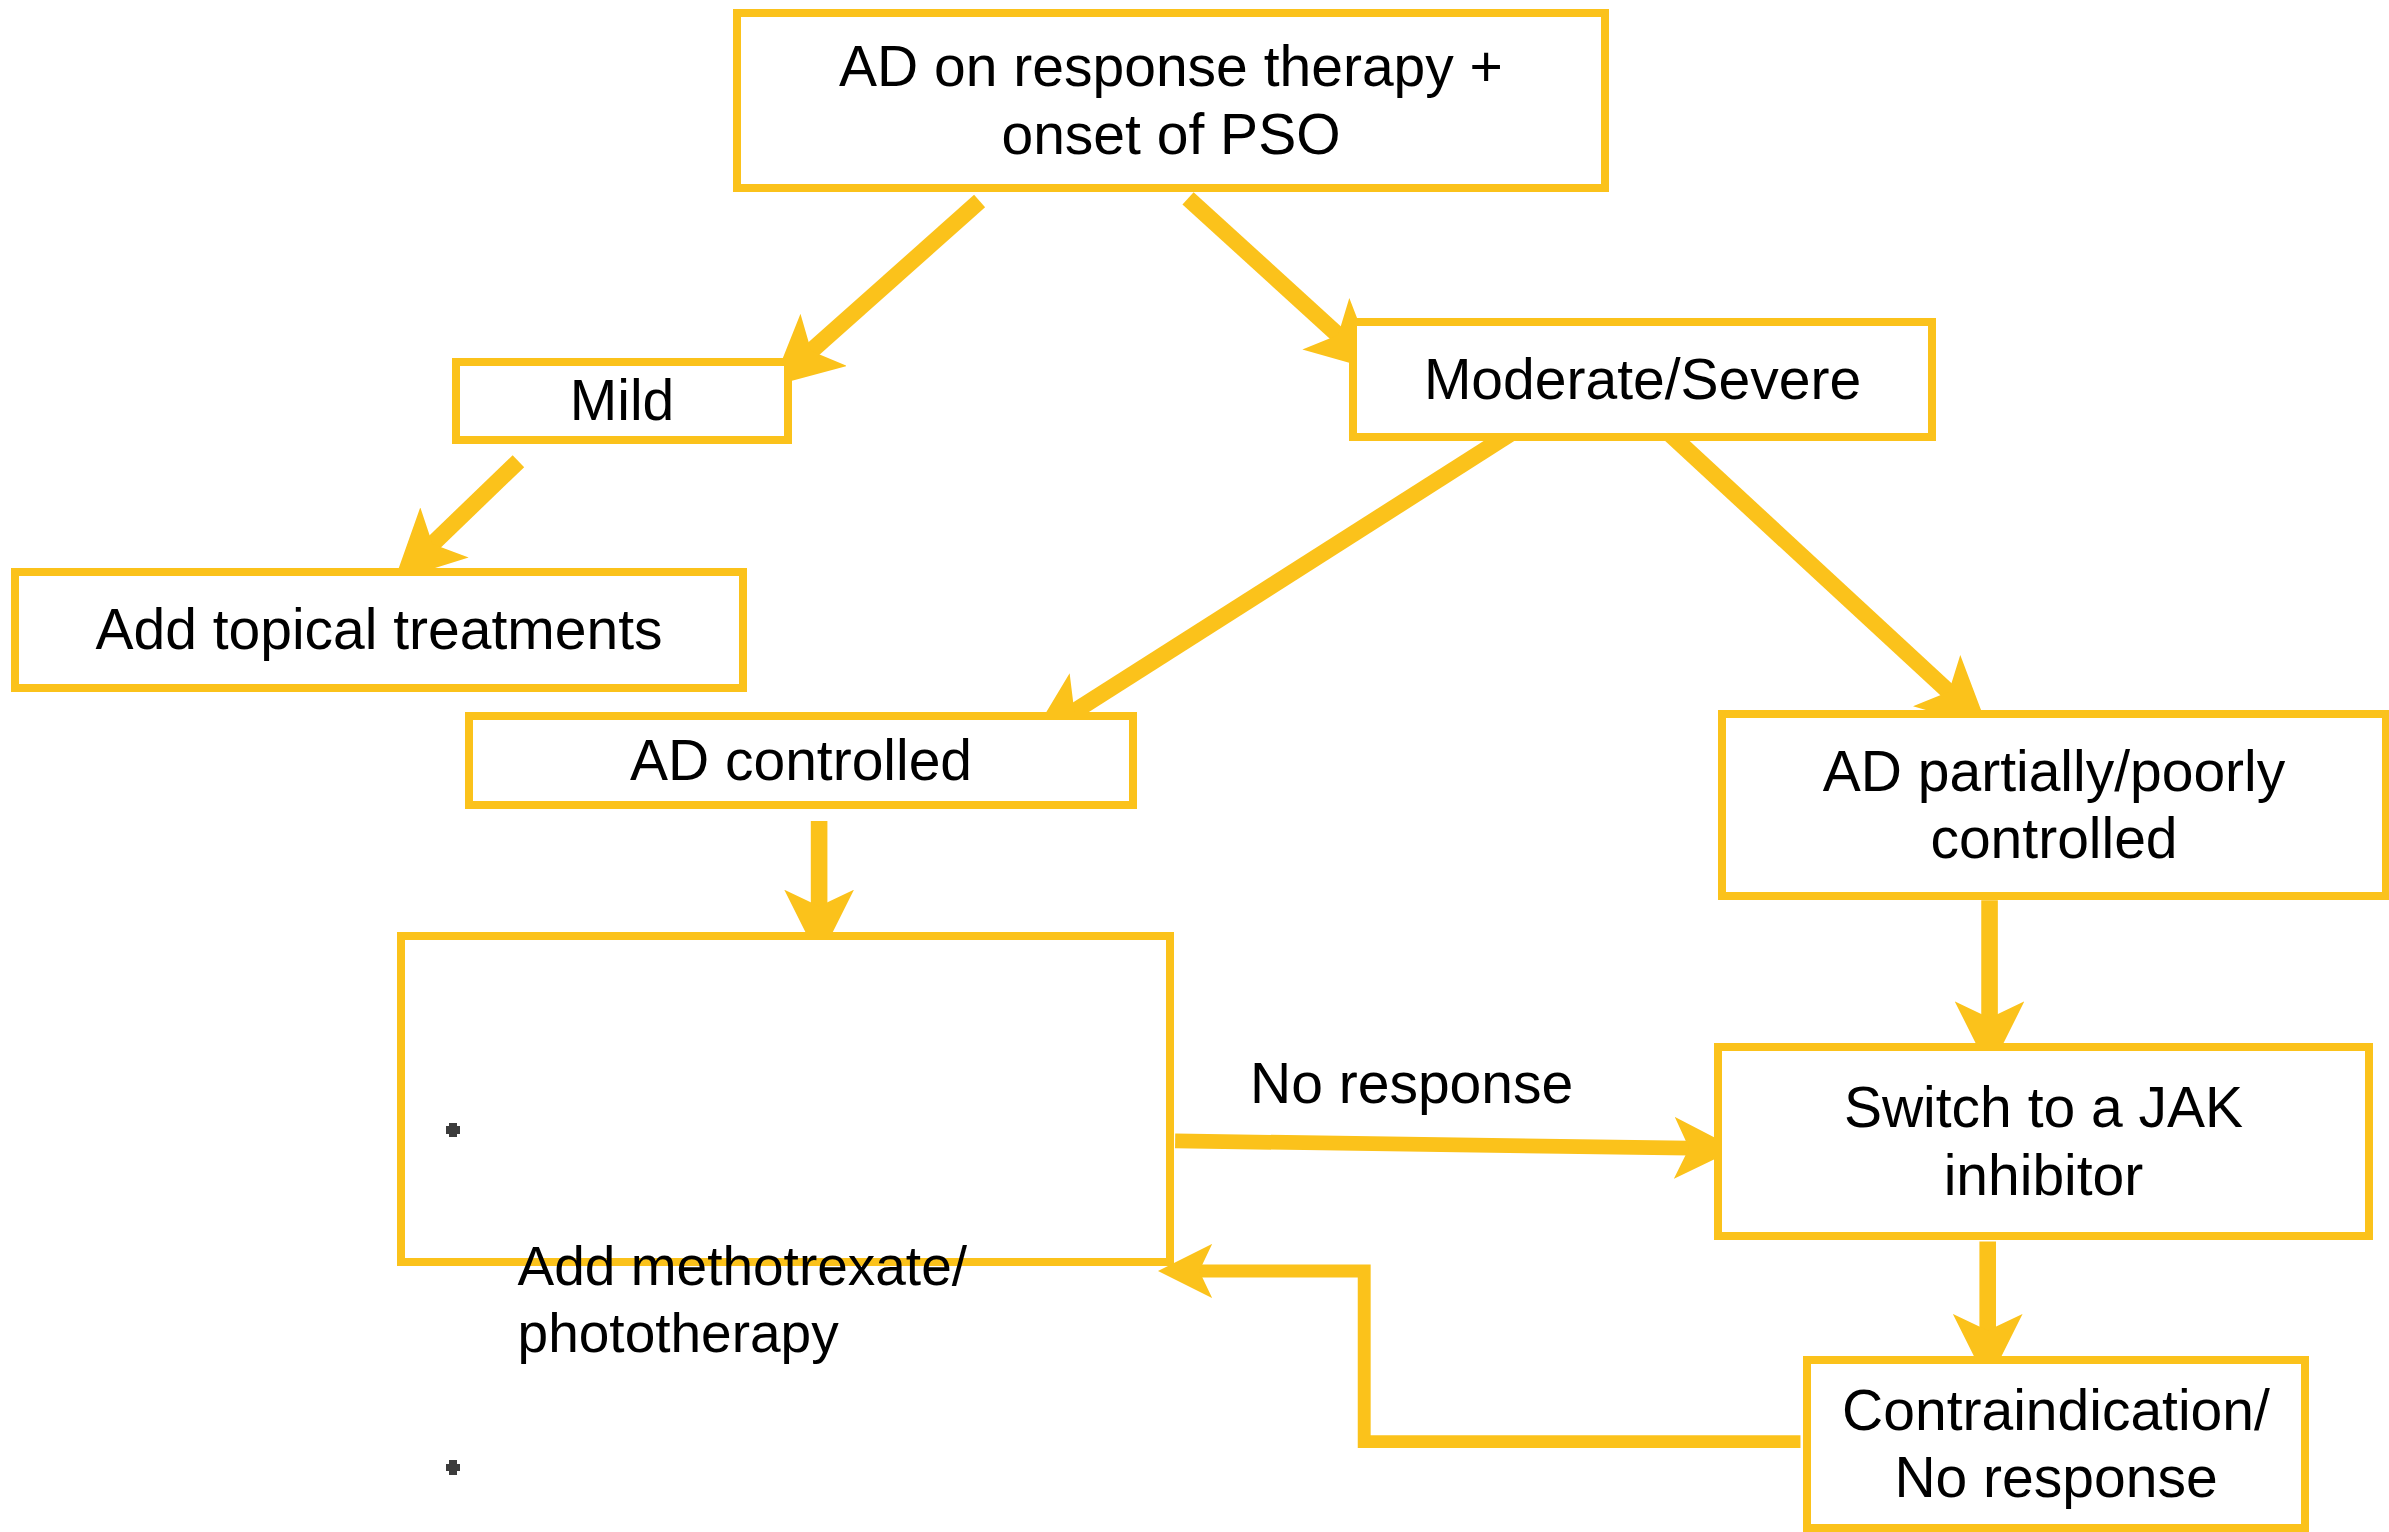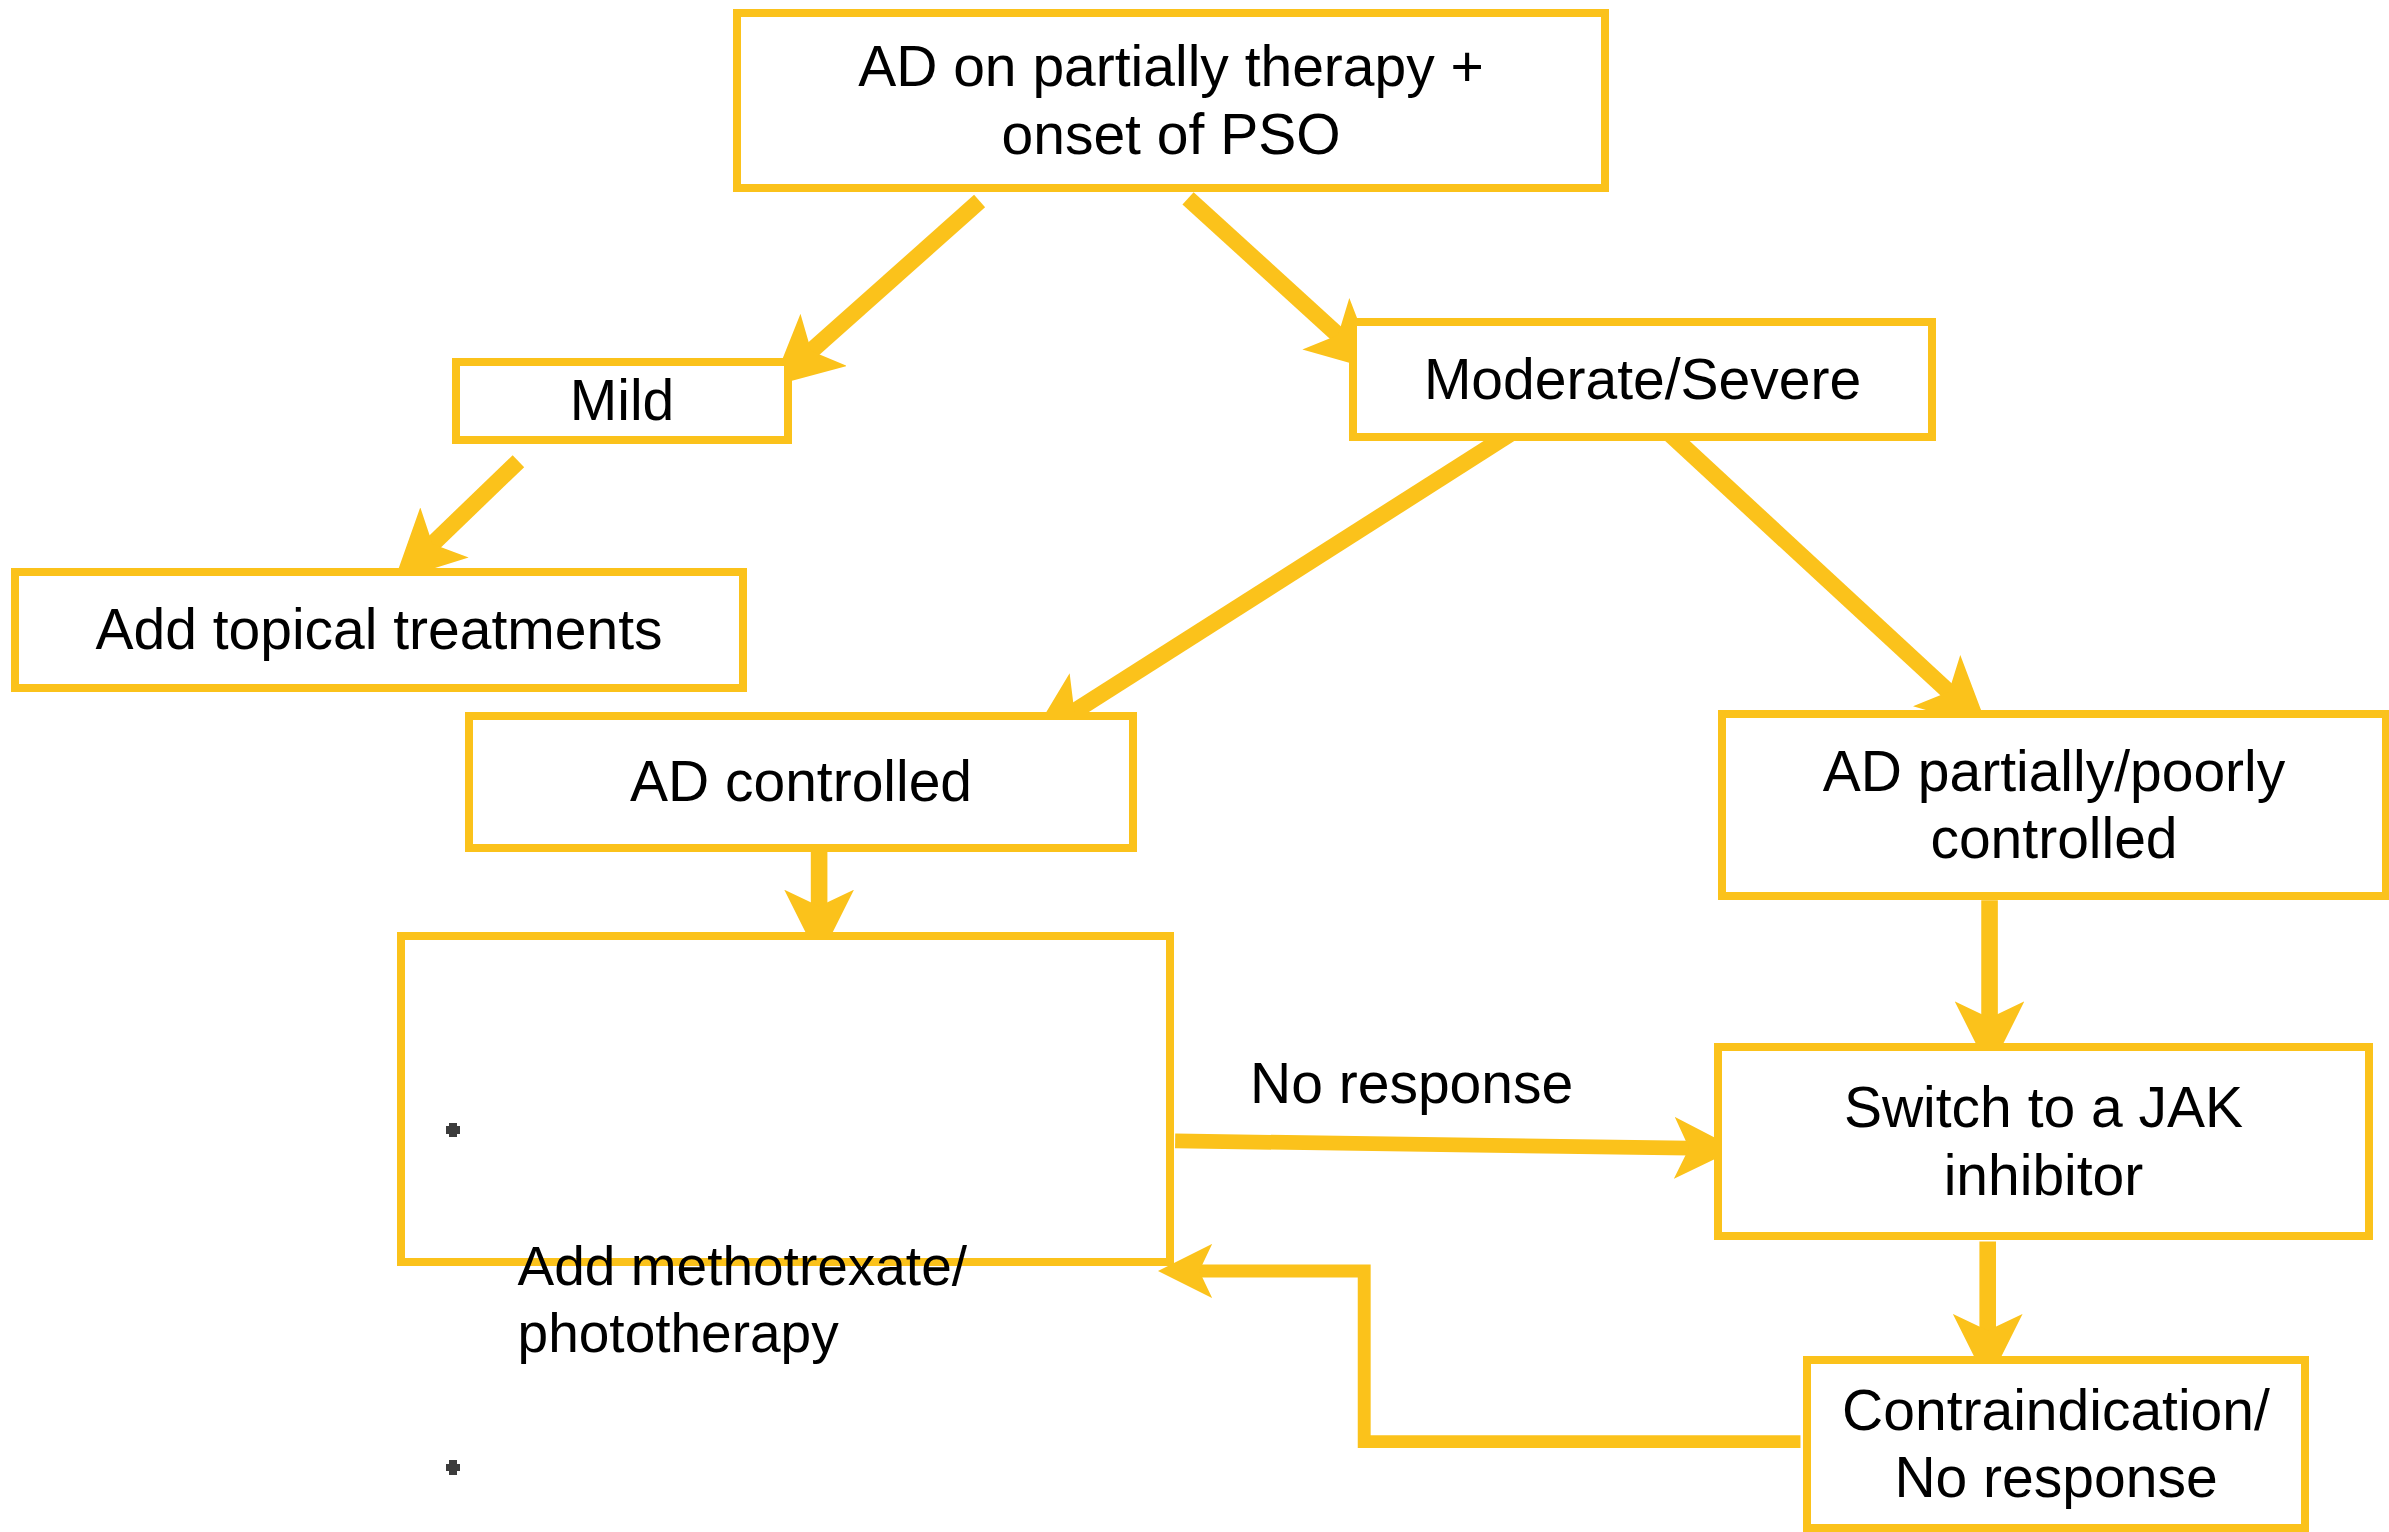--- a/index.html
+++ b/index.html
@@ -119,37 +119,37 @@
     <line x1="2157" y1="976" x2="2157" y2="1127" stroke="#FBC21B" stroke-width="18" marker-end="url(#ah)"></line>
 
     <line x1="1274" y1="1237" x2="1852" y2="1245" stroke="#FBC21B" stroke-width="16" marker-end="url(#ah)"></line>
 
     <line x1="2155" y1="1346" x2="2155" y2="1466" stroke="#FBC21B" stroke-width="18" marker-end="url(#ah)"></line>
 
     <polyline points="1952,1563 1479,1563 1479,1378 1282,1378" fill="none" stroke="#FBC21B" stroke-width="14" marker-end="url(#ah)"></polyline>
   </svg>
 
   <div class="node" style="left:733px; top:9.2px; width:876px; height:183px;">
-    <span>AD on partially therapy +
+    <span>AD on response therapy +
 onset of PSO</span>
   </div>
 
   <div class="node" style="left:452px; top:358px; width:340px; height:86px;">
     <span>Mild</span>
   </div>
 
   <div class="node" style="left:1349px; top:318px; width:587px; height:123px;">
     <span>Moderate/Severe</span>
   </div>
 
   <div class="node" style="left:11px; top:568px; width:736px; height:124px;">
     <span>Add topical treatments</span>
   </div>
 
-  <div class="node" style="left:465px; top:712px; width:672px; height:140px;">
+  <div class="node" style="left:465px; top:712px; width:672px; height:97px;">
     <span>AD controlled</span>
   </div>
 
   <div class="node" style="left:1718px; top:710px; width:672px; height:190px;">
     <span>AD partially/poorly
 controlled</span>
   </div>
 
   <div class="node bulleted" style="left:397px; top:932px; width:777px; height:334px;">
     <ul class="bullet-list">

